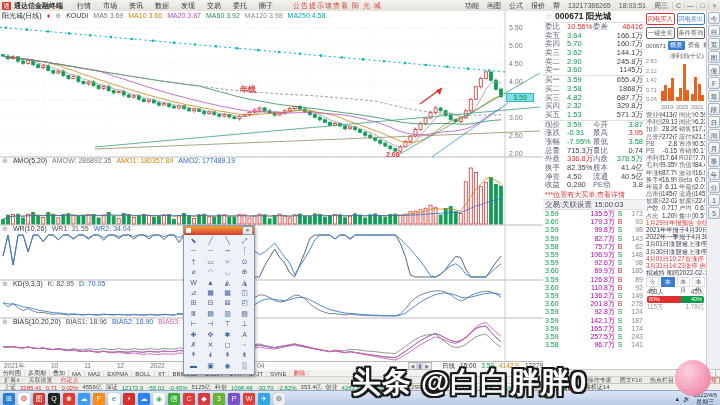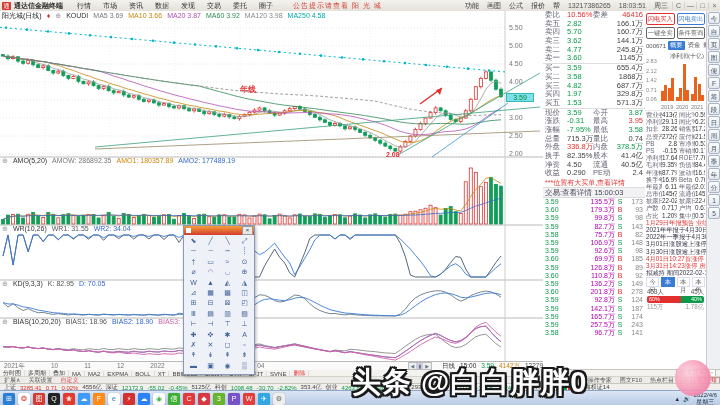--- a/index.html
+++ b/index.html
@@ -562,45 +562,50 @@
             <i>◀</i>
             <i style="background:#ccd">▮</i>
             <i>▶</i>
           </div>
         <span id="footer-info"><span style="color: rgb(51, 51, 51);">日线</span><span style="color: rgb(51, 51, 51);">15:00</span><span style="color: rgb(10, 154, 74);">3.59</span><span style="color: rgb(200, 134, 10);">4142万</span><span style="color: rgb(85, 85, 85);">12279</span></span>
       </div>
     </div>
   </div>
 
   <div class="abs quote">
+    <div class="q-head">
+      <span style="color:#aaa">☆</span>
+      <span>000671</span>
+      <span>阳光城</span>
+    </div>
     <div class="q-row">
       <span class="lab">委比</span>
       <span class="v1 red">10.56%</span>
       <span class="lab" style="width:18px">委差</span>
       <span class="v2 red">46416</span>
     </div>
     <div id="ask-rows">
         <div class="q-row">
           <span class="lab">卖五</span>
-          <span class="v1 grn">2.82</span>
+          <span class="v1 grn">3.64</span>
           <span class="v2 dk">166.1万</span>
         </div>
         <div class="q-row">
           <span class="lab">卖四</span>
           <span class="v1 grn">5.70</span>
           <span class="v2 dk">160.7万</span>
         </div>
         <div class="q-row">
           <span class="lab">卖三</span>
           <span class="v1 grn">3.62</span>
           <span class="v2 dk">144.1万</span>
         </div>
         <div class="q-row">
           <span class="lab">卖二</span>
-          <span class="v1 grn">4.77</span>
+          <span class="v1 grn">2.90</span>
           <span class="v2 dk">245.8万</span>
         </div>
         <div class="q-row">
           <span class="lab">卖一</span>
           <span class="v1 grn">3.60</span>
           <span class="v2 dk">1145万</span>
         </div>
       </div>
     <div id="bid-rows" class="sep">
         <div class="q-row">
@@ -613,21 +618,21 @@
           <span class="v1 grn">3.58</span>
           <span class="v2 dk">1868万</span>
         </div>
         <div class="q-row">
           <span class="lab">买三</span>
           <span class="v1 grn">4.82</span>
           <span class="v2 dk">687.7万</span>
         </div>
         <div class="q-row">
           <span class="lab">买四</span>
-          <span class="v1 grn">1.97</span>
+          <span class="v1 grn">2.32</span>
           <span class="v2 dk">329.8万</span>
         </div>
         <div class="q-row">
           <span class="lab">买五</span>
           <span class="v1 grn">1.53</span>
           <span class="v2 dk">571.3万</span>
         </div>
       </div>
     <div id="info-rows" class="sep">
         <div class="q-row">
@@ -669,25 +674,25 @@
         <div class="q-row">
           <span class="lab">净资</span>
           <span class="v1 dk">4.50</span>
           <span class="lab">流通</span>
           <span class="v2 dk">40.5亿</span>
         </div>
         <div class="q-row">
           <span class="lab">收益</span>
           <span class="v1 dk">0.290</span>
           <span class="lab">PE动</span>
-          <span class="v2 dk">2.4</span>
+          <span class="v2 dk">3.8</span>
         </div>
       </div>
     <div class="q-link">***位置有大买单,查看详情</div>
-    <div class="q-section">交易:查看详情 15:00:03</div>
+    <div class="q-section">交易:关联设置 15:00:03</div>
     <div id="tick-rows">
         <div class="t-row">
           <span class="tp grn">3.59</span>
           <span class="tv mag">135.5万</span>
           <span class="ts grn">S</span>
           <span class="tc">173</span>
         </div>
         <div class="t-row">
           <span class="tp grn">3.60</span>
           <span class="tv mag">179.3万</span>

